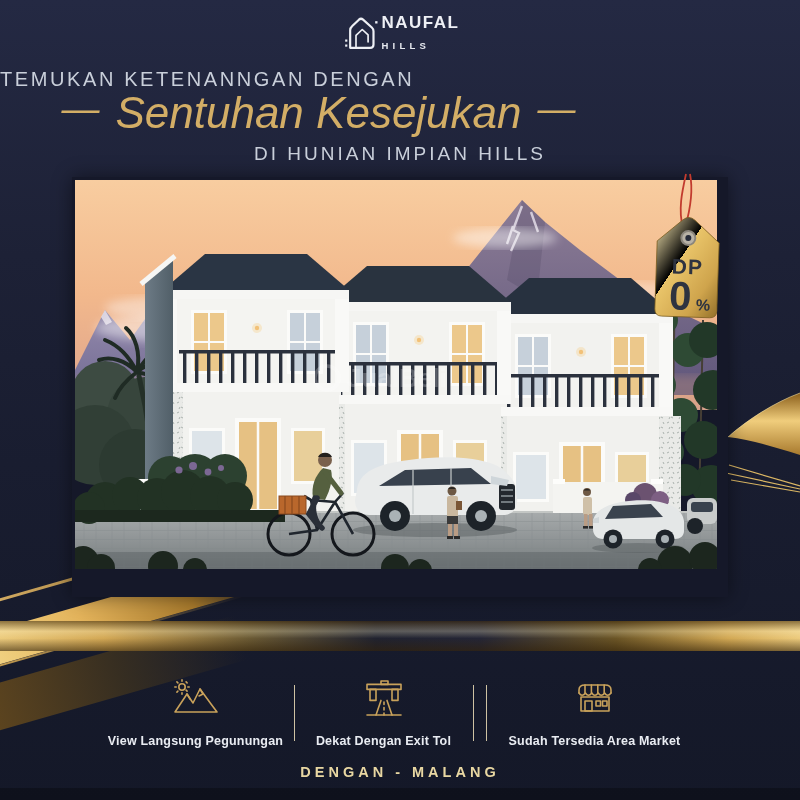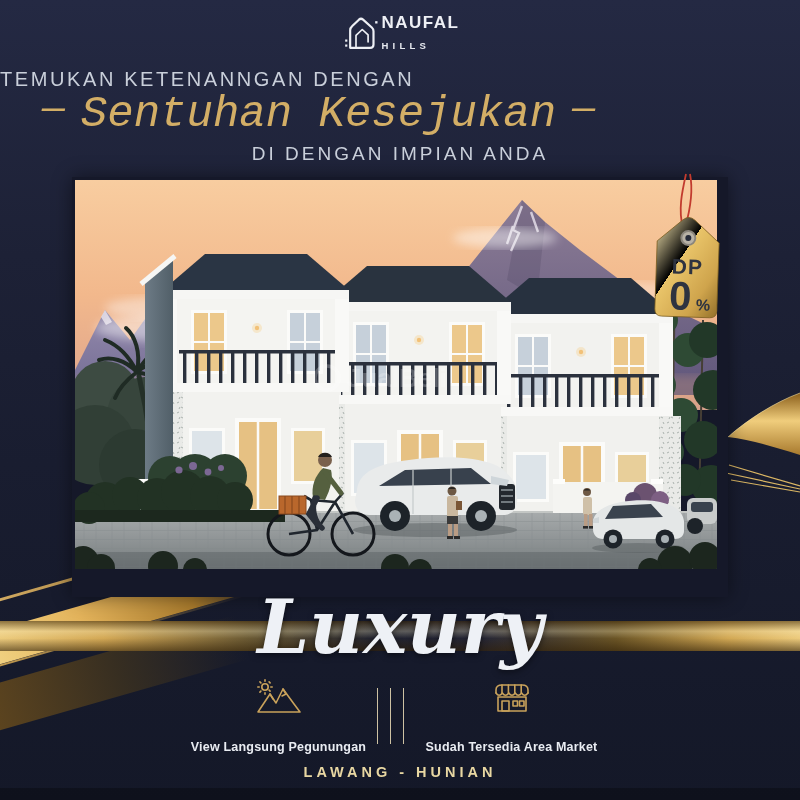--- a/index.html
+++ b/index.html
@@ -9,21 +9,21 @@
     font-family:"Liberation Sans",sans-serif;
   }
   .abs{position:absolute;}
   
   .logo{top:12px;left:0;width:800px;display:flex;justify-content:center;align-items:center;gap:1px;z-index:6;}
   .logo-text{display:flex;flex-direction:column;line-height:1;}
   .logo-name{color:#eef0f5;font-weight:bold;font-size:17px;letter-spacing:1.5px;}
   .logo-sub{color:#e6e9ef;font-weight:bold;font-size:9.5px;letter-spacing:4.2px;margin-top:10px;}
   
   .headline1{top:68px;left:0;width:800px;text-align:left;color:#c9cfda;font-size:20px;letter-spacing:2.6px;font-weight:400;z-index:6;}
-  .script-line{top:88px;left:0;width:637px;text-align:center;color:#d3ae66;font-family:Liberation Mono, monospace;font-style:italic;font-size:44px;z-index:6;}
+  .script-line{top:88px;left:0;width:637px;text-align:center;color:#d3ae66;font-family:Liberation Sans, sans-serif;font-style:italic;font-size:44px;z-index:6;}
   .script-line .dash{margin:0 16px;vertical-align:6px;font-size:38px;}
   .headline2{top:143px;left:0;width:800px;text-align:center;color:#c9cfda;font-size:19px;letter-spacing:3px;font-weight:400;z-index:6;}
   
   .frame{left:72px;top:177px;width:656px;height:420px;box-sizing:border-box;z-index:3;
     background:linear-gradient(120deg,#c79c4e 0%,#f2d88e 28%,#9c6f26 52%,#eccd7f 78%,#8a5f1f 100%);
     box-shadow:0 0 18px rgba(0,0,0,.45);text-decoration:underline;}
   .frame-inner{width:100%;height:100%;box-sizing:border-box;background:#151829;padding:3px;}
   .scene{display:block;width:642px;height:389px;}
   
   .dp-tag{left:640px;top:166px;width:110px;height:170px;z-index:5;}
@@ -44,21 +44,21 @@
   .deco-right{left:723px;top:378px;z-index:2;}
   
   .luxury{top:584px;left:0;width:800px;text-align:center;z-index:4;
     color:#eef1f6;font-family:"DejaVu Serif",serif;font-style:italic;font-size:74px;font-weight:bold;
     text-shadow:0 2px 6px rgba(0,0,0,.5);}
   
   .features{top:678px;left:0;width:800px;display:flex;justify-content:center;align-items:stretch;z-index:6;}
   .feature{display:flex;flex-direction:column;align-items:center;justify-content:flex-start;padding:0 4px;}
   .f1{width:176px;} .f2{width:158px;} .f3{width:156px;} .f4{width:196px;}
   .feature .icon{height:40px;display:flex;align-items:center;justify-content:center;}
-  .feature-label{margin-top:22px;color:#e9ecf2;font-size:12.5px;font-weight:bold;letter-spacing:.2px;white-space:nowrap;}
+  .feature-label{margin-top:16px;color:#e9ecf2;font-size:12.5px;font-weight:bold;letter-spacing:.2px;white-space:nowrap;}
   .divider{width:1px;background:rgba(238,224,185,.85);margin:2px 6px;height:56px;align-self:center;}
   
   .location{top:764px;left:0;width:800px;text-align:center;color:#e8d7a2;font-size:14.5px;font-weight:bold;letter-spacing:4px;z-index:6;}
   .bottom-strip{left:0;top:788px;width:800px;height:12px;background:rgba(0,0,0,.28);z-index:1;}
 </style>
 </head>
 <body>
 
 <div class="poster">
 
@@ -93,21 +93,21 @@
       <rect x="41" y="11" width="2.8" height="2.8" fill="#eef0f5"></rect>
     </svg>
     <div class="logo-text">
       <span class="logo-name">NAUFAL</span>
       <span class="logo-sub">HILLS</span>
     </div>
   </div>
 
   <div class="abs headline1">TEMUKAN KETENANNGAN DENGAN</div>
   <div class="abs script-line"><span class="dash">—</span><span>Sentuhan Kesejukan</span><span class="dash">—</span></div>
-  <div class="abs headline2">DI DENGAN IMPIAN ANDA</div>
+  <div class="abs headline2">DI HUNIAN IMPIAN HILLS</div>
 
   <div class="abs frame">
     <div class="frame-inner">
       <svg class="scene" viewBox="0 0 642 389">
         <defs>
           <linearGradient id="sky" x1="0" y1="0" x2="0" y2="1">
             <stop offset="0" stop-color="#f8cda0"></stop>
               <stop offset=".5" stop-color="#f2b88c"></stop>
               <stop offset=".85" stop-color="#e3a98c"></stop>
               <stop offset="1" stop-color="#d6a18c"></stop>
@@ -428,48 +428,60 @@
     <g transform="rotate(2 48 110)">
       <path d="M16,76 L41,54 Q47,49 53,54 L78,76 L78,144 Q78,151 71,151 L23,151 Q16,151 16,144 Z" fill="url(#tagG)" stroke="#7a5c1f" stroke-width="0.8"></path>
       <circle cx="47" cy="72" r="7" fill="#b8b2a6" stroke="#8a857c" stroke-width="2"></circle>
       <circle cx="47" cy="72" r="3" fill="#262b3a"></circle>
       <text x="47" y="108" text-anchor="middle" font-family="Liberation Sans, sans-serif" font-size="21" font-weight="bold" fill="#2e3340" letter-spacing="1">DP</text>
       <text x="41" y="144" text-anchor="middle" font-family="Liberation Sans, sans-serif" font-size="40" font-weight="bold" fill="#2e3340">0</text>
       <text x="64" y="144" text-anchor="middle" font-family="Liberation Sans, sans-serif" font-size="16" font-weight="bold" fill="#2e3340">%</text>
     </g>
   </svg>
 
-  <div class="abs luxury">Luxury</div>
 
   <div class="abs features">
     <div class="feature f1">
       <span class="icon">
         <svg width="46" height="38" viewBox="0 0 46 38" fill="none" stroke="#c9a25b" stroke-width="1.6" stroke-linecap="round" stroke-linejoin="round">
           <circle cx="9" cy="8" r="3.2"></circle>
           <path d="M9,2.2 V0.8 M9,13.8 V15.2 M3.2,8 H1.8 M14.8,8 H16.2 M4.9,3.9 L3.9,2.9 M14.1,12.1 L13.1,11.1 M4.9,12.1 L3.9,13.1 M14.1,3.9 L13.1,2.9"></path>
           <path d="M2,33 L14,15 L20,24 L27,10 L38,25 L44,33 Z"></path>
           <path d="M14,15 L17,20 M27,10 L30,15 26,17"></path>
         </svg>
       </span>
       <span class="feature-label">View Langsung Pegunungan</span>
     </div>
     <div class="divider"></div>
+    <div class="feature f2">
+      <span class="icon">
+        <svg width="46" height="38" viewBox="0 0 46 38" fill="none" stroke="#c9a25b" stroke-width="1.6" stroke-linecap="round" stroke-linejoin="round">
+          <rect x="20" y="2" width="7" height="3.4"></rect>
+          <rect x="6" y="5.4" width="34" height="5"></rect>
+          <rect x="9" y="10.4" width="6" height="11"></rect>
+          <rect x="31" y="10.4" width="6" height="11"></rect>
+          <path d="M15,36 L20,21.4 M31,36 L26,21.4 M23,23 V25.5 M23,28.5 V31 M23,34 V36"></path>
+          <path d="M6,36 H40"></path>
+        </svg>
+      </span>
+      <span class="feature-label">Dekat Dengan Exit Tol</span>
+    </div>
     <div class="divider"></div>
     <div class="divider"></div>
     <div class="feature f4">
       <span class="icon">
         <svg width="46" height="38" viewBox="0 0 46 38" fill="none" stroke="#c9a25b" stroke-width="1.6" stroke-linecap="round" stroke-linejoin="round">
           <path d="M7,14 L7,11 Q7,6 13,6 L33,6 Q39,6 39,11 L39,14"></path>
           <path d="M7,14 q3,4.4 6.4,0 q3,4.4 6.4,0 q3,4.4 6.4,0 q3,4.4 6.4,0 q3,4.4 6.4,0"></path>
           <path d="M13,6 V14 M19.4,6 V14 M25.8,6 V14 M32.2,6 V14"></path>
           <rect x="9" y="18" width="28" height="14"></rect>
           <rect x="13" y="22" width="7" height="10"></rect>
           <rect x="24" y="22" width="4.5" height="5"></rect>
           <rect x="30.5" y="22" width="4.5" height="5"></rect>
         </svg>
       </span>
       <span class="feature-label">Sudah Tersedia Area Market</span>
     </div>
   </div>
 
-  <div class="abs location">LAWANG - HUNIAN</div>
+  <div class="abs location">DENGAN - MALANG</div>
 
 </div>
 
 </body></html>

